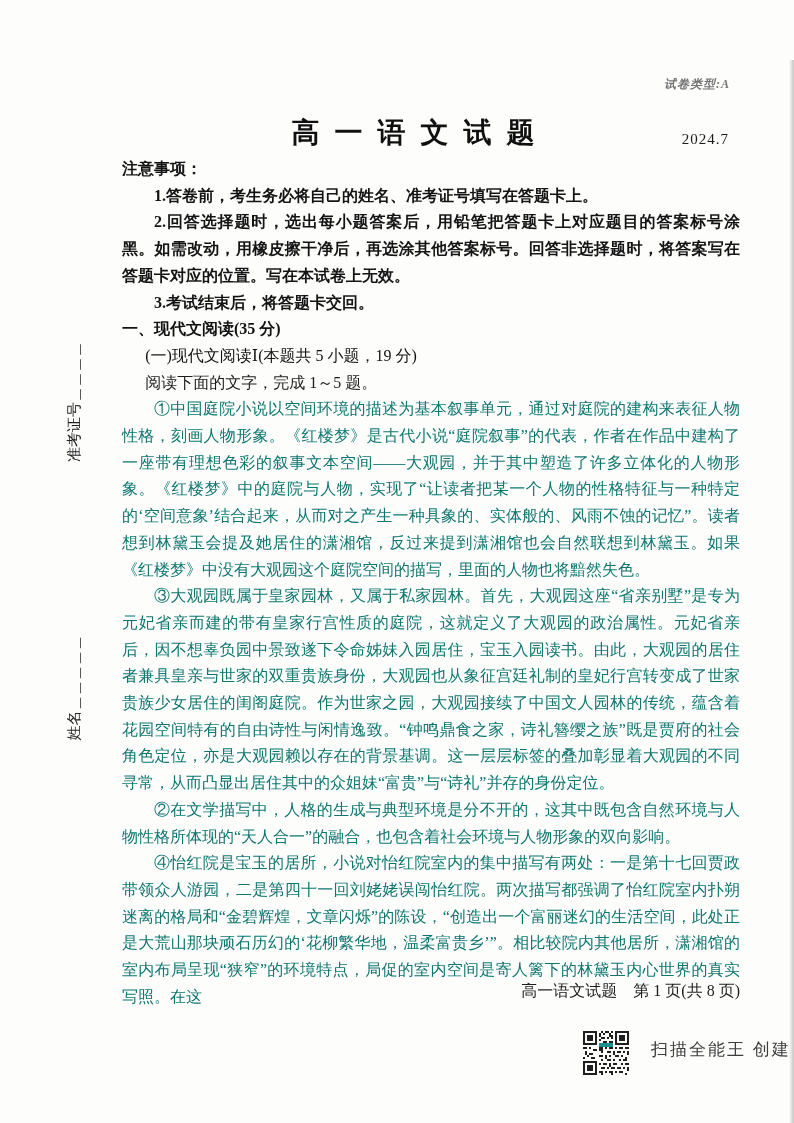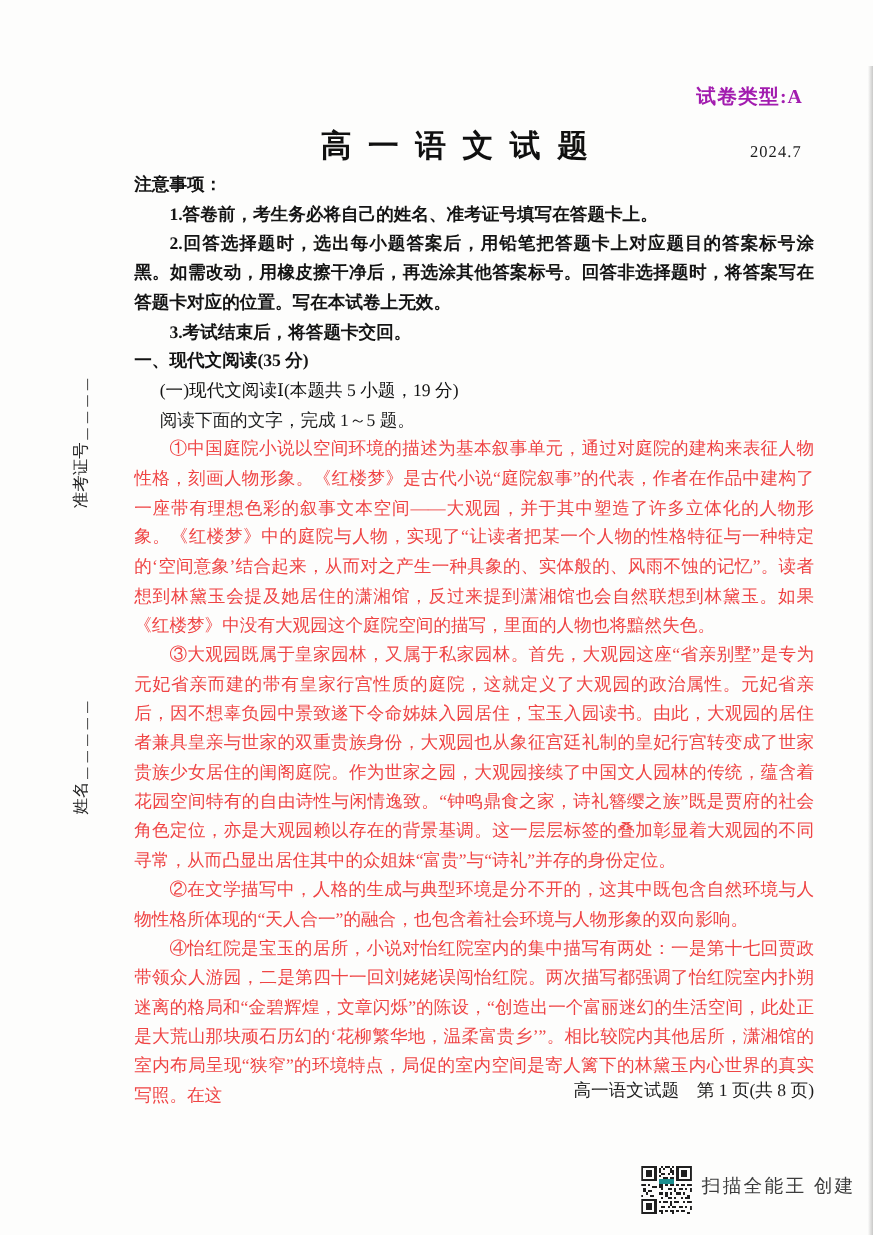--- a/index.html
+++ b/index.html
@@ -12,21 +12,21 @@
     color: #1e1e1e;
     -webkit-font-smoothing: antialiased;
   }
   .right-edge-shadow {
     position: absolute; right: 0; top: 60px; bottom: 0; width: 5px;
     background: linear-gradient(to right, rgba(0,0,0,0), rgba(90,90,90,0.35));
   }
   
   .paper-type {
     position: absolute; top: 76px; right: 64px;
-    font-size: 18px; font-weight: bold; letter-spacing: 1px; color: #a21caf;
+    font-size: 12px; font-weight: bold; letter-spacing: 1px; color: #737373; font-style: italic;
   }
   .main-title {
     position: absolute; top: 114px; left: 0; width: 100%;
     text-align: center;
     font-size: 28px; font-weight: bold; letter-spacing: 15px;
     text-indent: 15px; 
     color: #101010;
     margin-left: 16px;
   }
   .date {
@@ -47,30 +47,30 @@
     position: absolute; left: 122px; top: 156px; width: 618px;
     font-size: 16px; line-height: 26.7px;
     text-align: justify;
   }
   .content p { margin: 0; }
   .notice { font-weight: bold; color: #141414; }
   .notice .item { text-indent: 2em; }
   .section-head { font-weight: bold; color: #121212; }
   .sub-head { font-weight: normal; color: #121212; text-indent: 1.45em; }
   .instruction { text-indent: 1.45em; color: #1c1c1c; }
-  .passage p { text-indent: 2em; color: #ef4444; }
+  .passage p { text-indent: 2em; color: #0f766e; }
   
   .footer {
     position: absolute; top: 981px; left: 122px; width: 618px;
     text-align: right; font-size: 16px; color: #1c1c1c;
   }
   
   .scan-mark {
-    position: absolute; left: 583px; top: 1060px;
-    display: flex; align-items: flex-start; gap: 9px;
+    position: absolute; left: 583px; top: 1031px;
+    display: flex; align-items: flex-start; gap: 22px;
   }
   .qr { width: 46px; height: 44px; display: block; }
   .scan-text {
     font-family: "Liberation Sans", "DejaVu Sans", sans-serif;
     font-size: 17px; color: #3d3d3d; letter-spacing: 2px; margin-top: 7px;
     white-space: nowrap;
   }
 </style>
 </head>
 <body>

